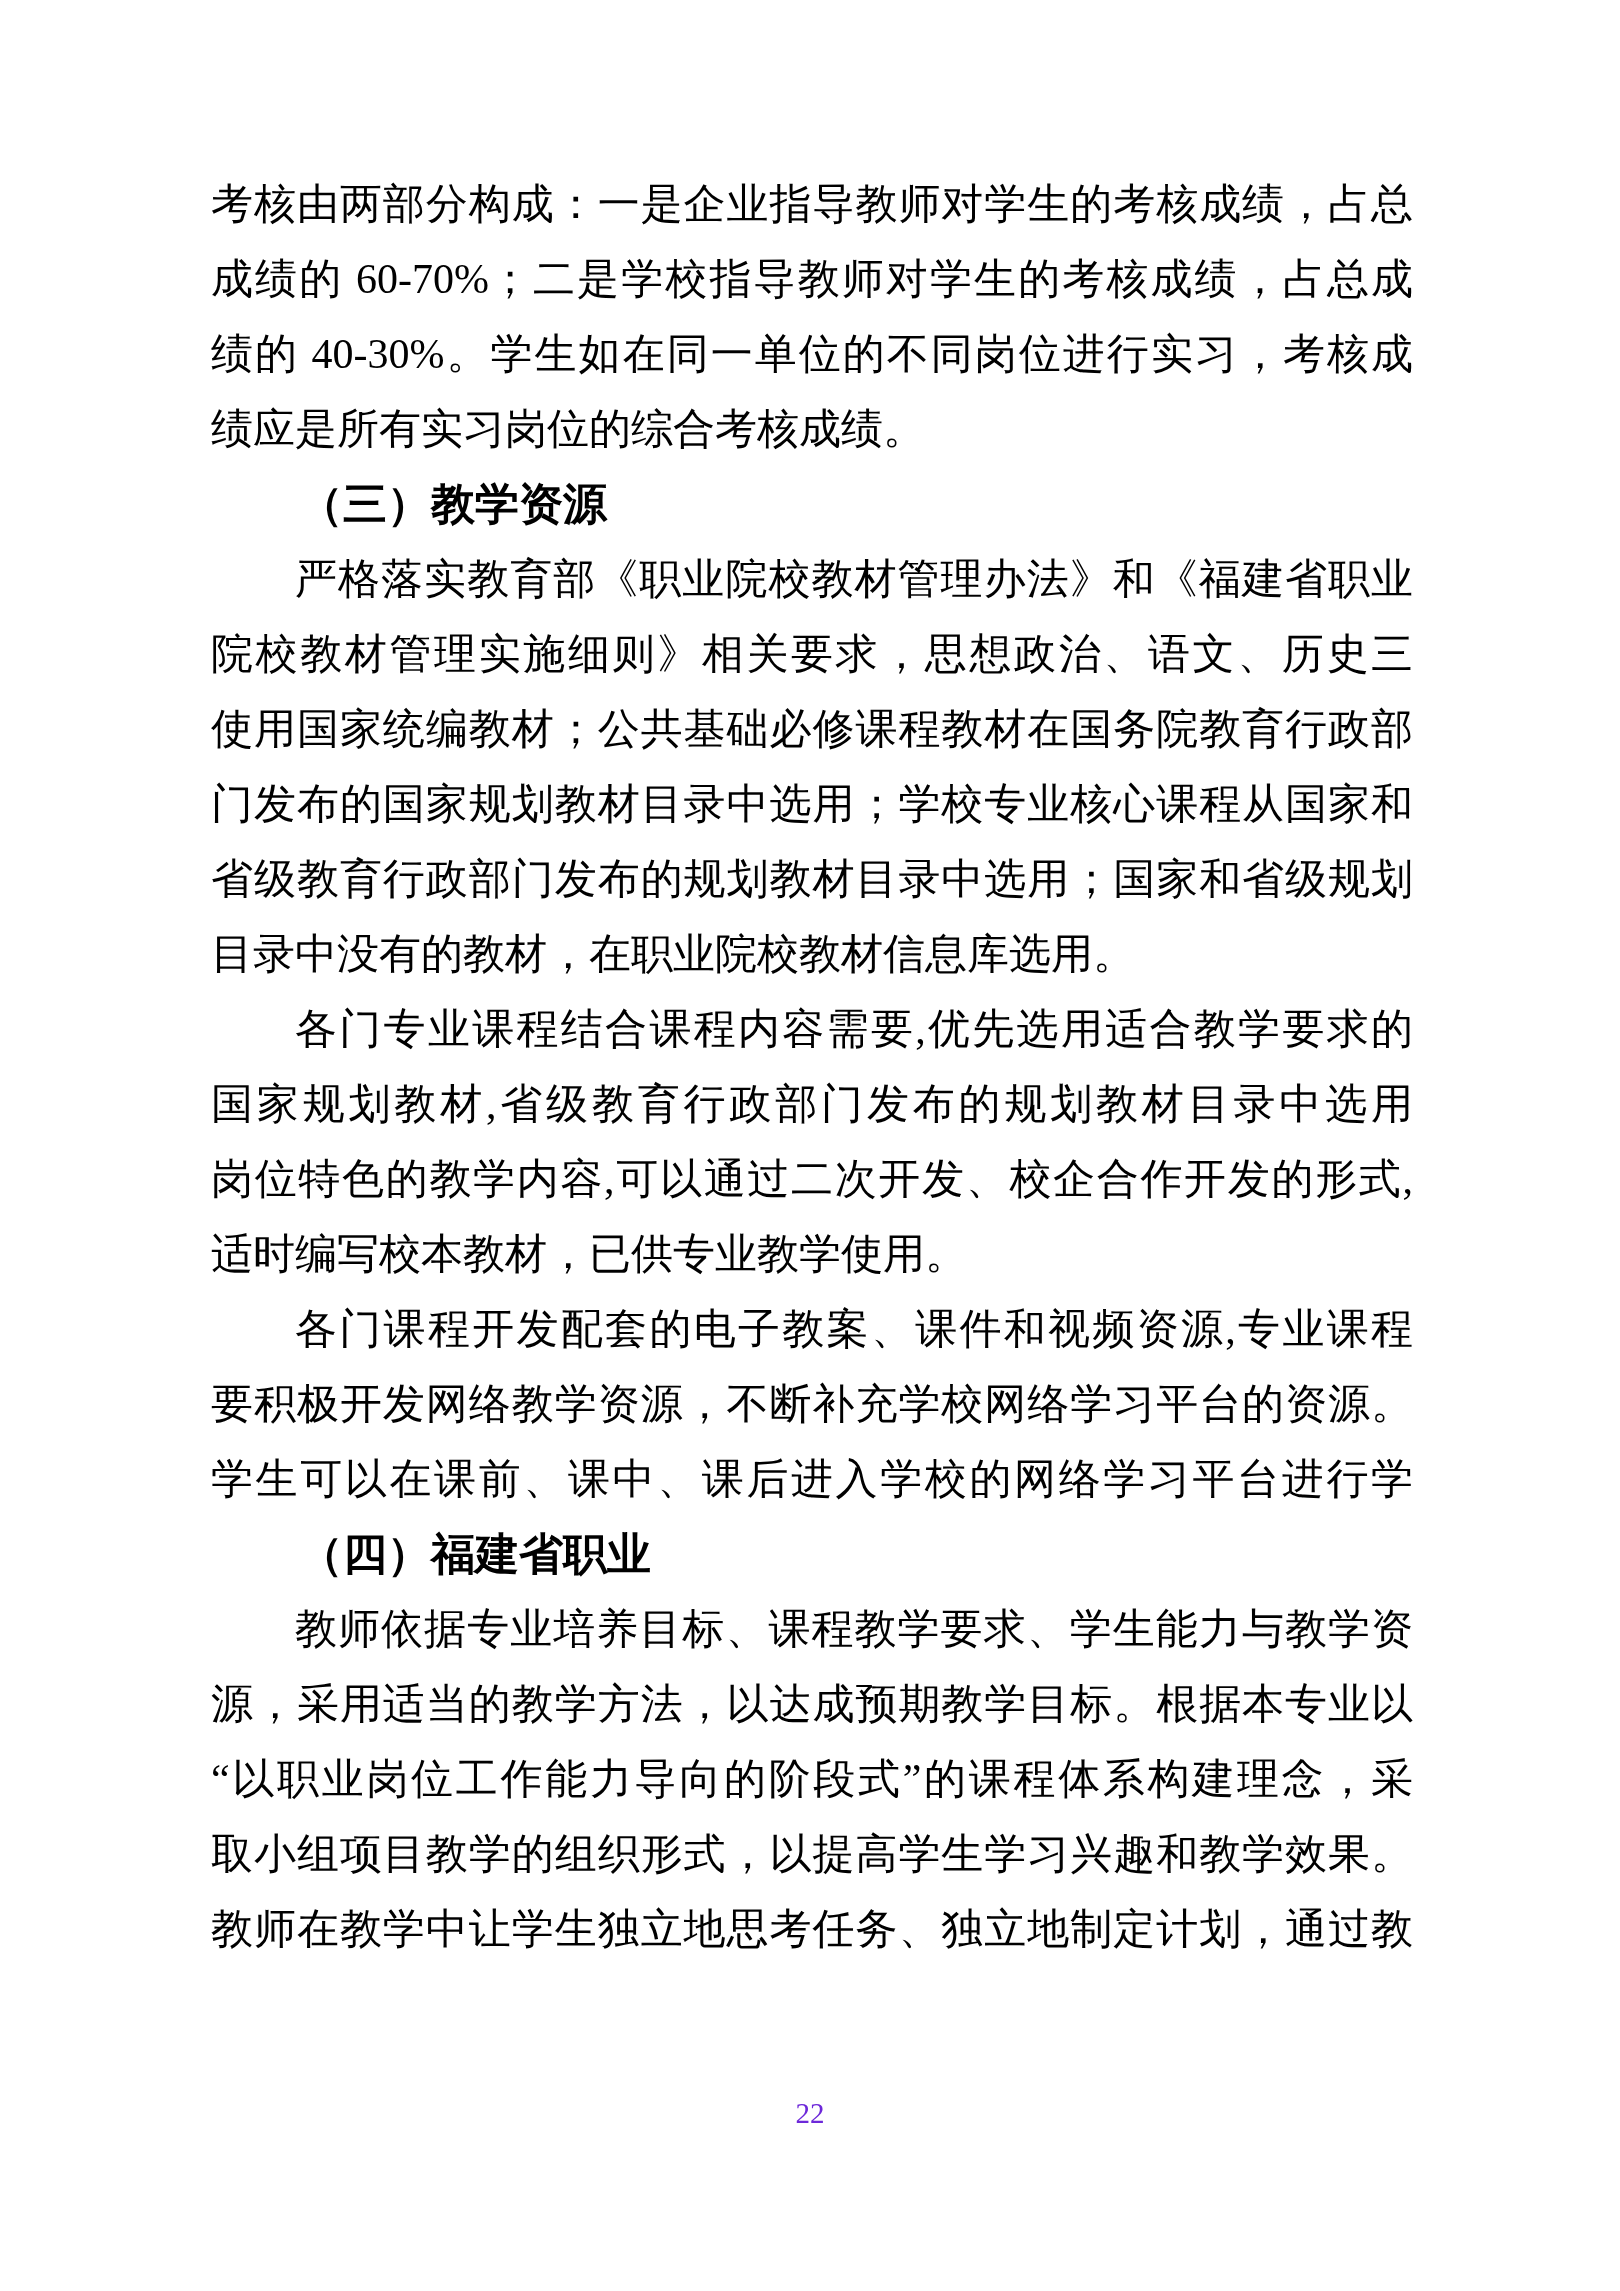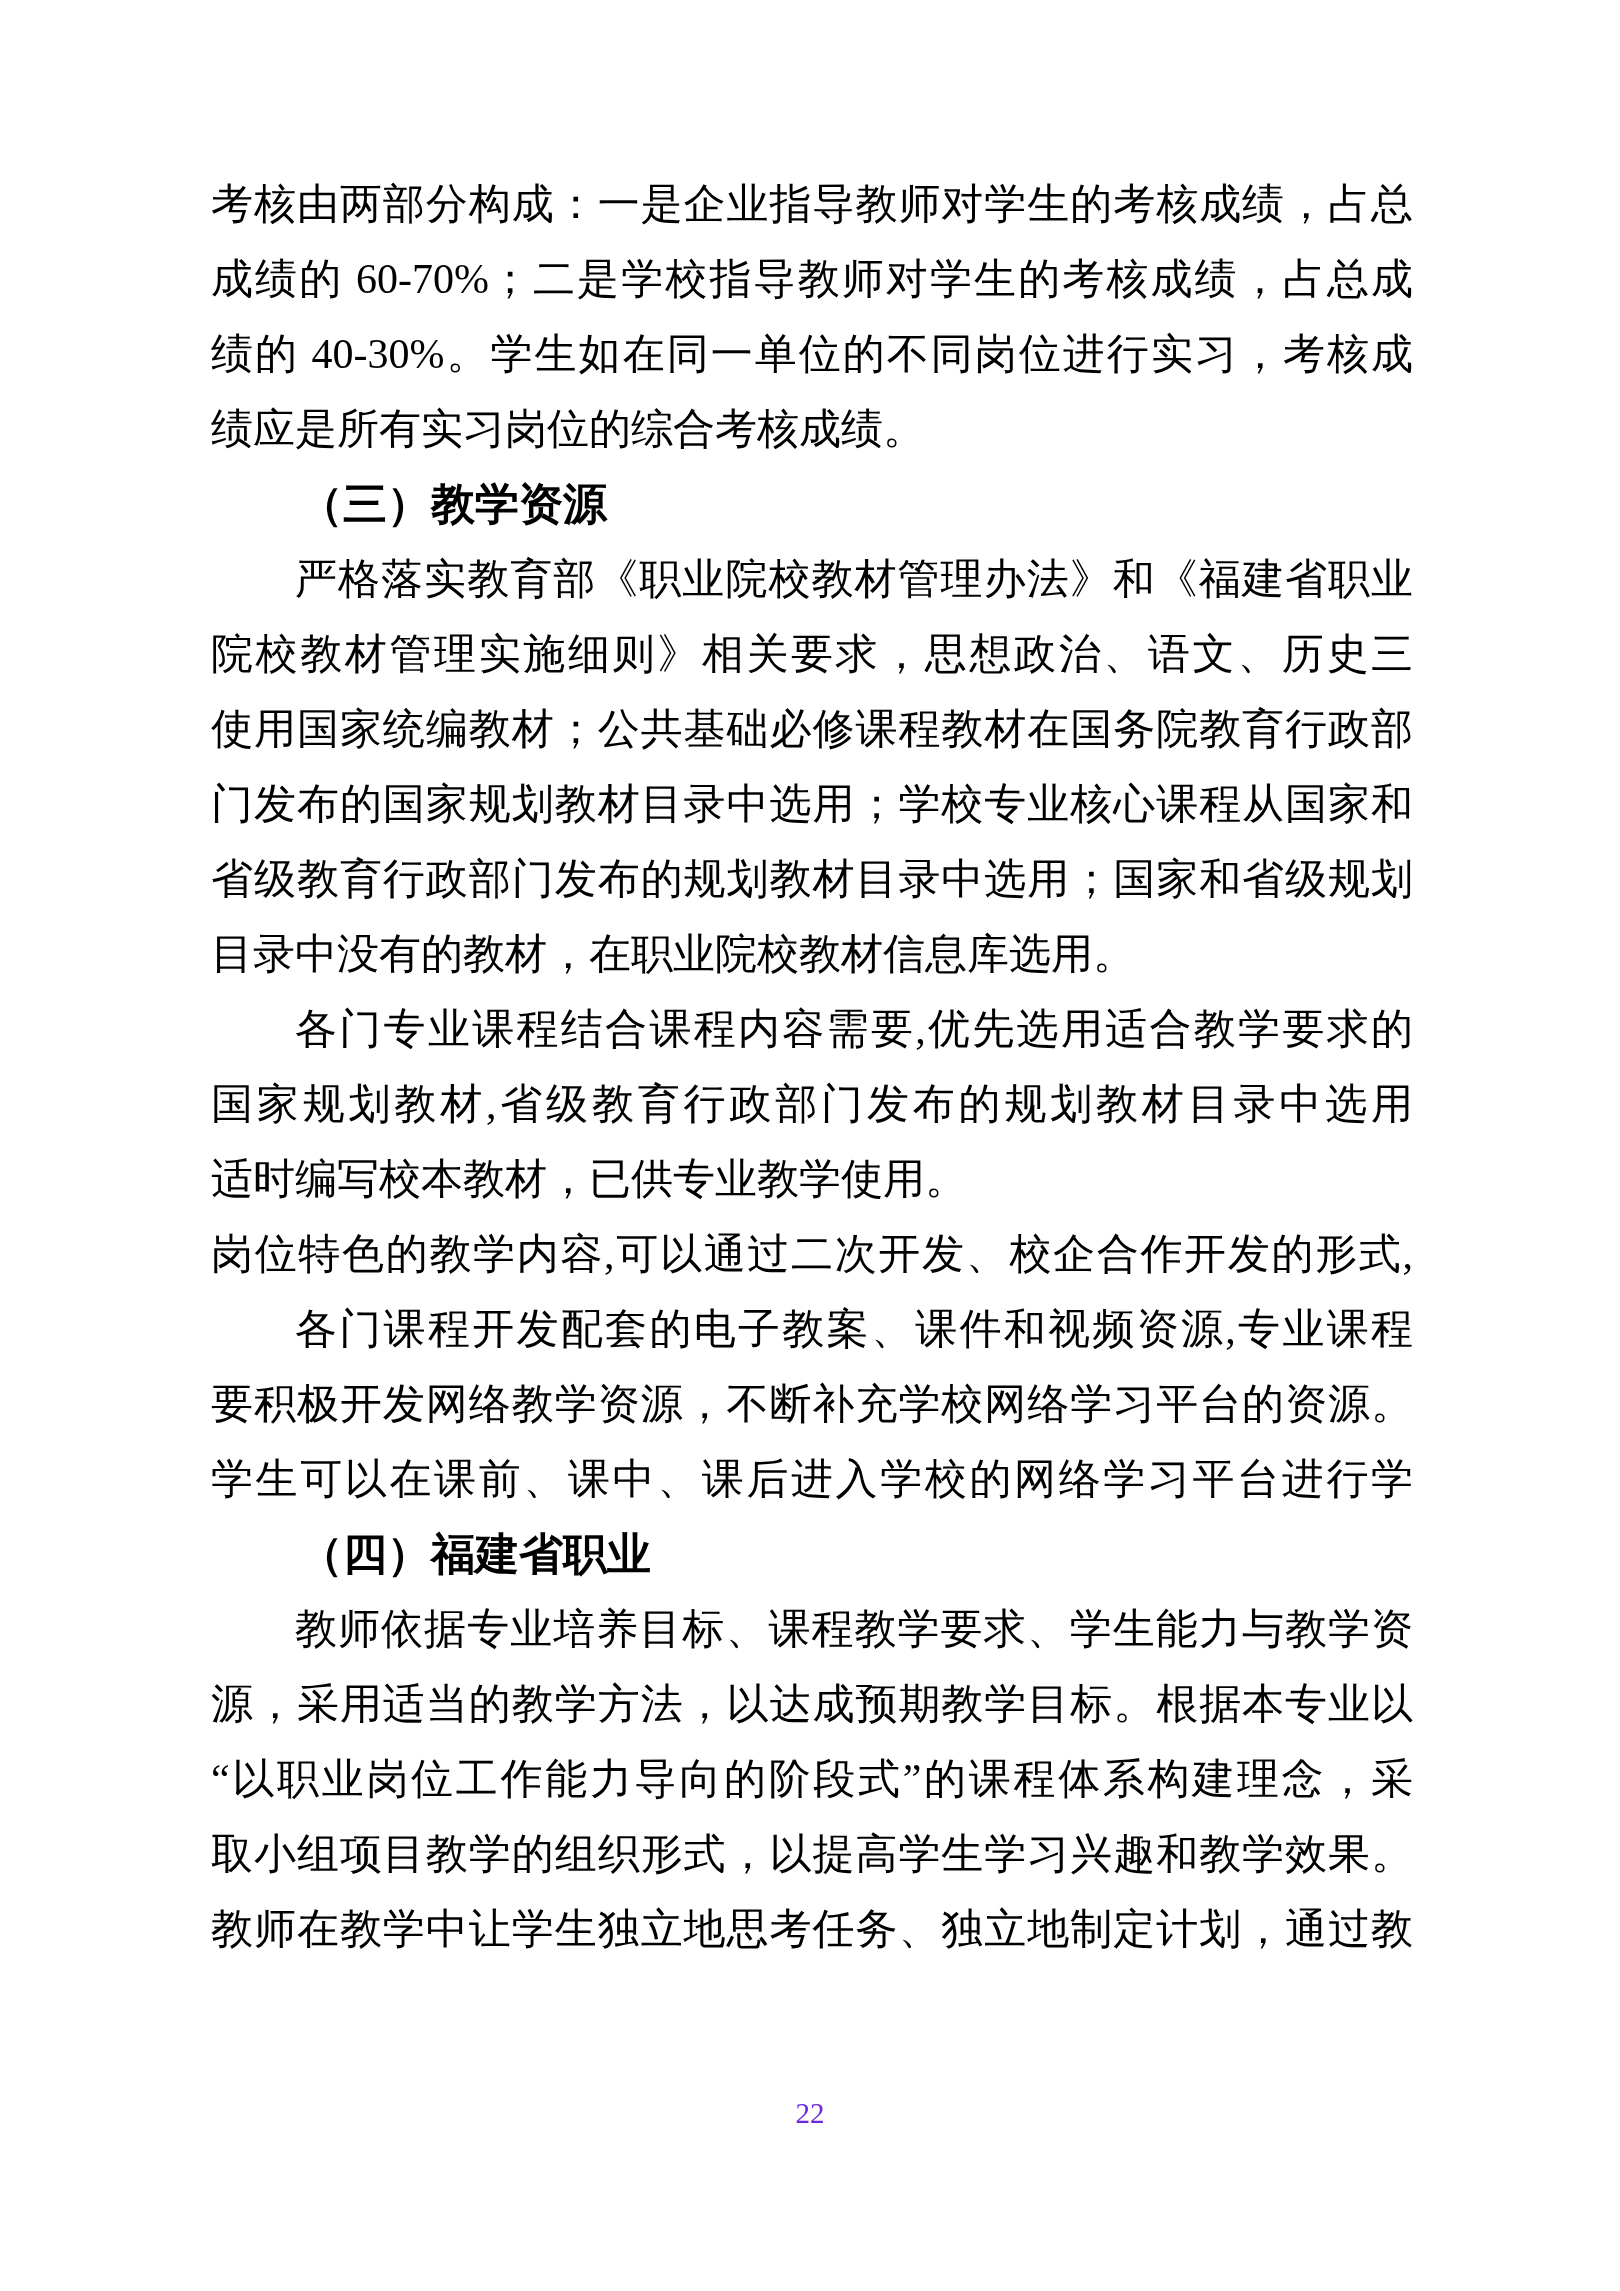--- a/index.html
+++ b/index.html
@@ -69,22 +69,22 @@
       <div class="line body no-fill">绩应是所有实习岗位的综合考核成绩。</div>
       <div class="line heading indent no-fill">（三）教学资源</div>
       <div class="line body indent">严格落实教育部《职业院校教材管理办法》和《福建省职业</div>
       <div class="line body">院校教材管理实施细则》相关要求，思想政治、语文、历史三科，</div>
       <div class="line body">使用国家统编教材；公共基础必修课程教材在国务院教育行政部</div>
       <div class="line body">门发布的国家规划教材目录中选用；学校专业核心课程从国家和</div>
       <div class="line body">省级教育行政部门发布的规划教材目录中选用；国家和省级规划</div>
       <div class="line body no-fill">目录中没有的教材，在职业院校教材信息库选用。</div>
       <div class="line body indent">各门专业课程结合课程内容需要,优先选用适合教学要求的</div>
       <div class="line body">国家规划教材,省级教育行政部门发布的规划教材目录中选用</div>
+      <div class="line body">岗位特色的教学内容,可以通过二次开发、校企合作开发的形式,</div>
       <div class="line body no-fill">适时编写校本教材，已供专业教学使用。</div>
-      <div class="line body">岗位特色的教学内容,可以通过二次开发、校企合作开发的形式,</div>
       <div class="line body indent">各门课程开发配套的电子教案、课件和视频资源,专业课程</div>
       <div class="line body">要积极开发网络教学资源，不断补充学校网络学习平台的资源。</div>
       <div class="line body">学生可以在课前、课中、课后进入学校的网络学习平台进行学习。</div>
       <div class="line heading indent no-fill">（四）福建省职业</div>
       <div class="line body indent">教师依据专业培养目标、课程教学要求、学生能力与教学资</div>
       <div class="line body">源，采用适当的教学方法，以达成预期教学目标。根据本专业以</div>
       <div class="line body">“以职业岗位工作能力导向的阶段式”的课程体系构建理念，采</div>
       <div class="line body">取小组项目教学的组织形式，以提高学生学习兴趣和教学效果。</div>
       <div class="line body">教师在教学中让学生独立地思考任务、独立地制定计划，通过教</div>
     </div>

